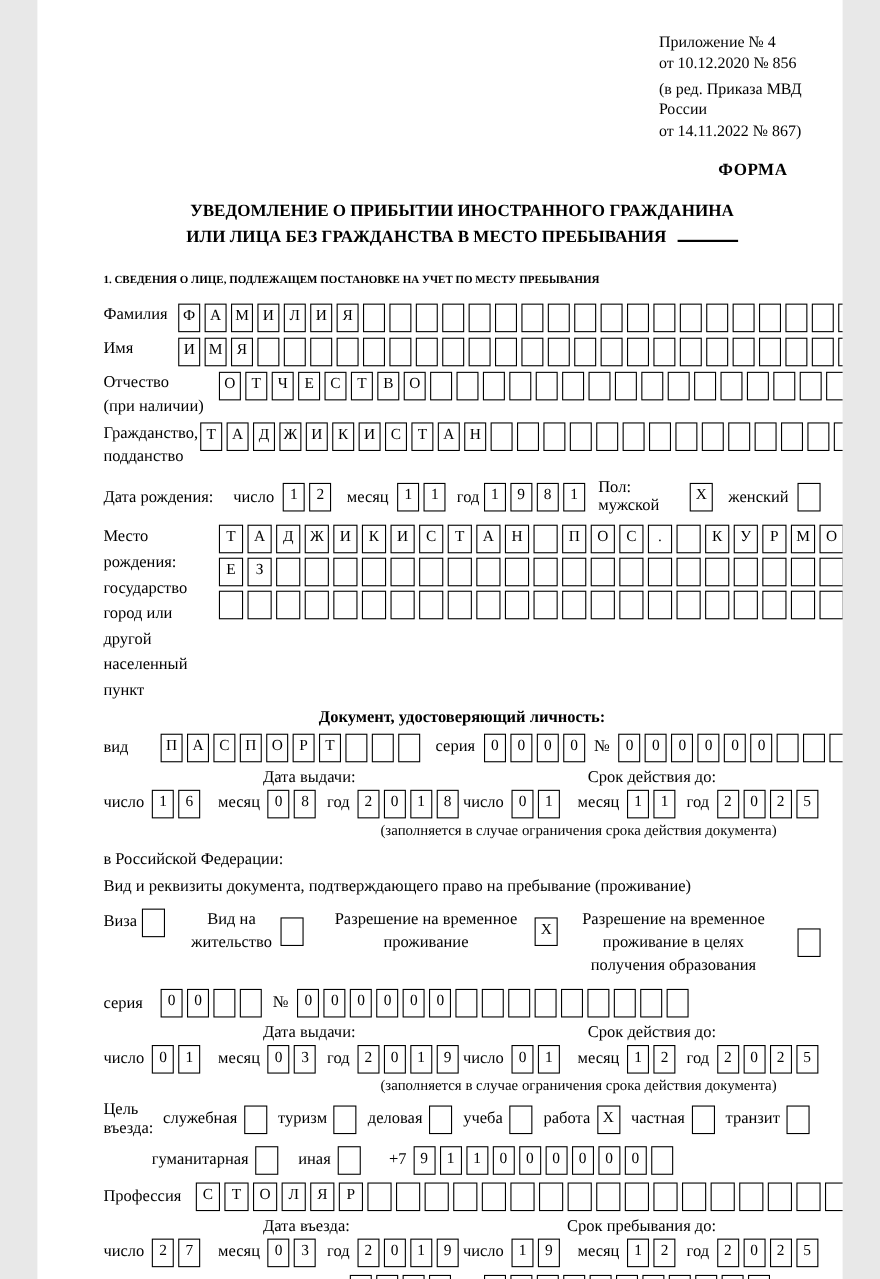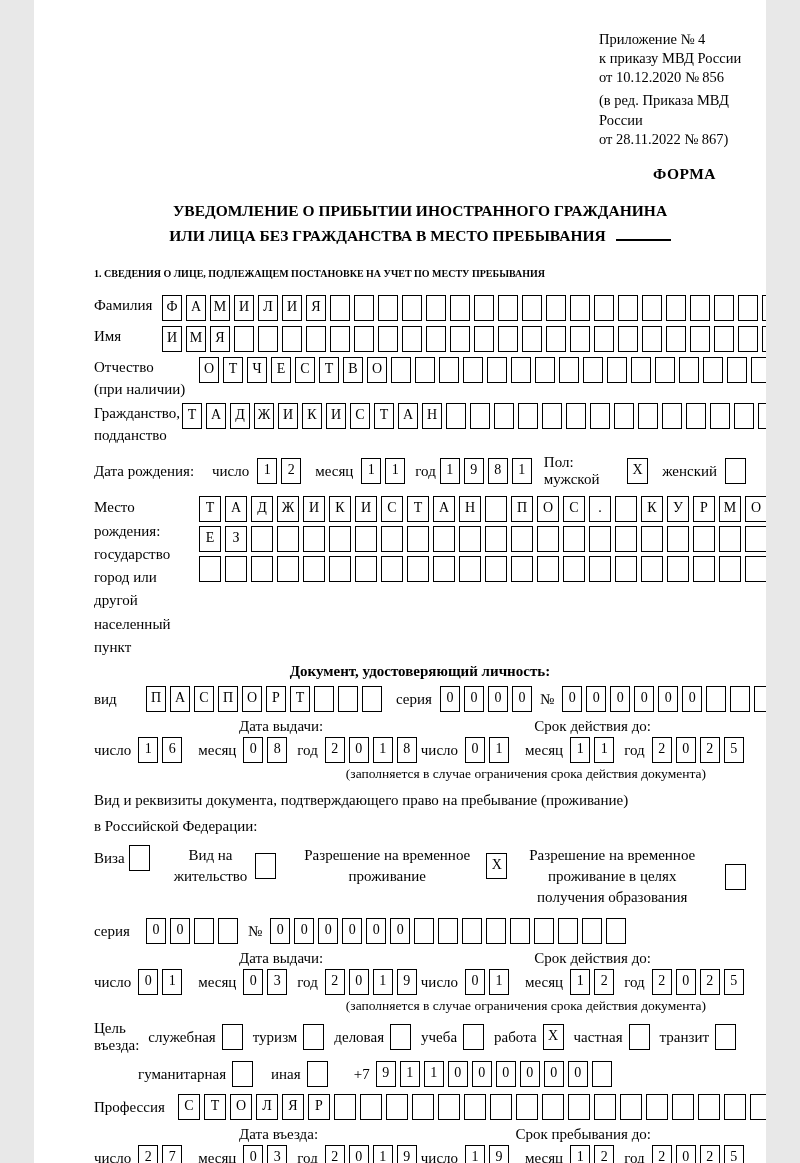--- a/index.html
+++ b/index.html
@@ -55,24 +55,23 @@
   .purpose-line .cb{margin-right:10px;}
 </style>
 </head>
 <body>
 
 <div class="page">
   <div class="content">
 
     <div class="apx">
       <div>Приложение № 4</div>
-      <div>к приказу МВД России</div>
       <div>от 10.12.2020 № 856</div>
       <div class="ed">(в ред. Приказа МВД России</div>
-      <div>от 28.11.2022 № 867)</div>
+      <div>от 14.11.2022 № 867)</div>
     </div>
 
     <div class="forma">ФОРМА</div>
 
     <div class="title">
       <div>УВЕДОМЛЕНИЕ О ПРИБЫТИИ ИНОСТРАННОГО ГРАЖДАНИНА</div>
       <div>
         <span>ИЛИ ЛИЦА БЕЗ ГРАЖДАНСТВА В МЕСТО ПРЕБЫВАНИЯ</span><span class="blank-line"></span>
       </div>
     </div>
@@ -408,22 +407,22 @@
             <span class="cell">2</span>
             <span class="cell">0</span>
             <span class="cell">2</span>
             <span class="cell">5</span>
           </span>
       </span>
     </div>
     <div class="note-right">(заполняется в случае ограничения срока действия документа)</div>
 
     <div class="intro">
+      <div>в Российской Федерации:</div>
       <div>Вид и реквизиты документа, подтверждающего право на пребывание (проживание)</div>
-      <div>в Российской Федерации:</div>
     </div>
 
     <div class="row mt6" style="margin-bottom:10px;">
       <span class="opt">
         <span class="txt">Виза</span>
         <span class="cb" style="margin-left:4px;"></span>
       </span>
       <span class="opt ml24">
         <span class="txt">Вид на жительство</span>
         <span class="cb ml16"></span>

